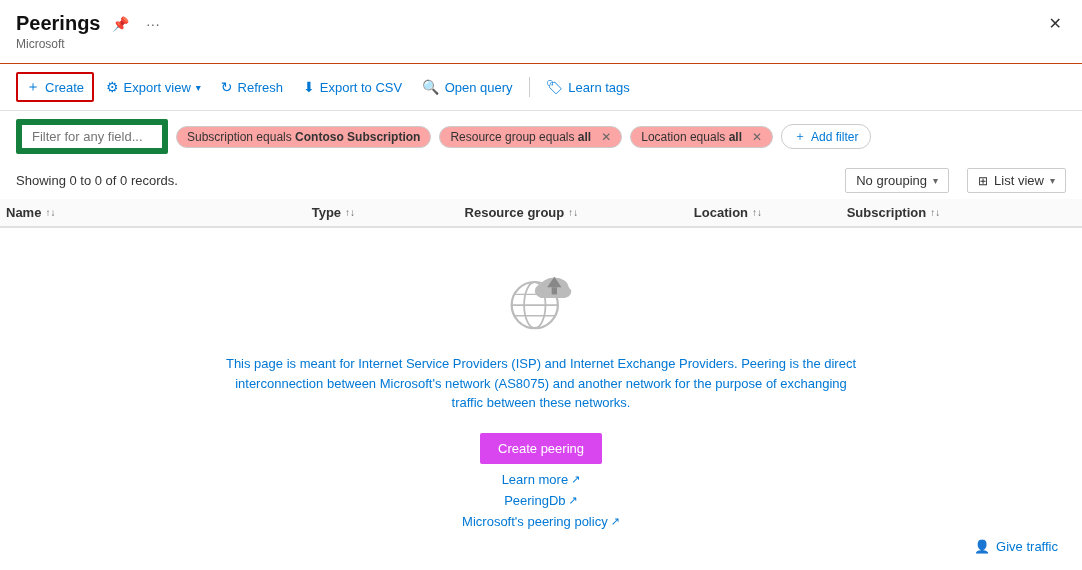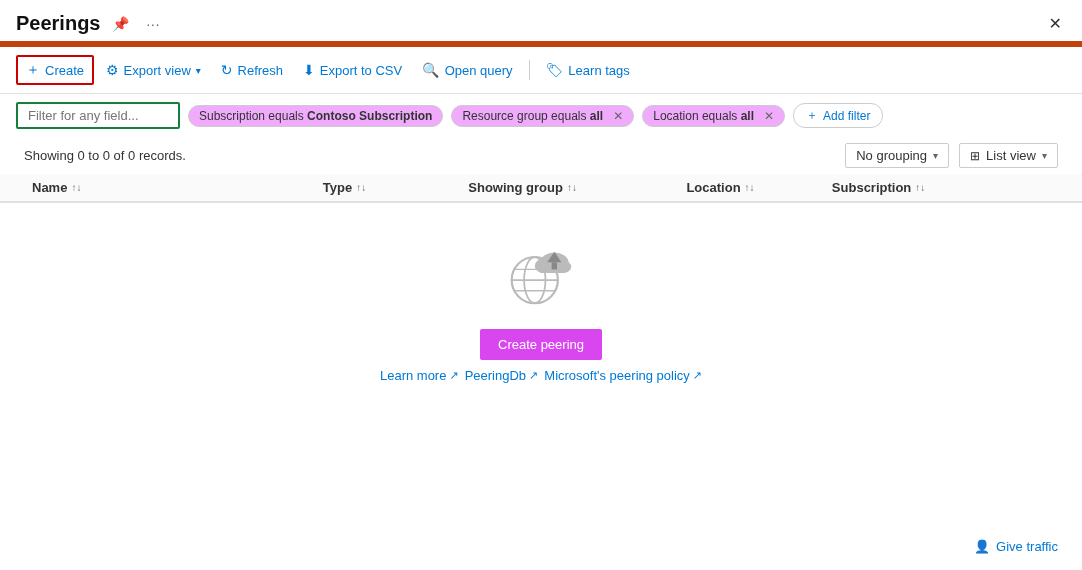--- a/index.html
+++ b/index.html
@@ -1,75 +1,76 @@
 <!DOCTYPE html>
 <html><head>
   <meta charset="utf-8">
   <style>
     * { box-sizing: border-box; margin: 0; padding: 0; }
     body { font-family: 'Segoe UI', Arial, sans-serif; font-size: 13px; color: #333; background: #fff; width: 1082px; height: 570px; overflow: hidden; }
 
     
-    .page-header { padding: 12px 16px 4px 16px; border-bottom: 6px solid #c2410c; }
+    .page-header { padding: 12px 16px 4px 16px; border-bottom: 1px solid #c2410c; }
     .page-title-row { display: flex; align-items: center; gap: 8px; margin-bottom: 2px; }
     .page-title { font-size: 20px; font-weight: 600; color: #111; }
     .header-icon-btn { background: none; border: none; cursor: pointer; color: #666; font-size: 14px; padding: 2px 4px; }
     .page-subtitle { font-size: 12px; color: #666; margin-bottom: 8px; }
 
     
     .toolbar { display: flex; align-items: center; gap: 4px; padding: 8px 16px; border-bottom: 1px solid #e0e0e0; }
     .toolbar-btn { display: flex; align-items: center; gap: 5px; background: none; border: none; cursor: pointer; color: #0078d4; font-size: 13px; padding: 4px 8px; border-radius: 2px; white-space: nowrap; }
     .create-btn { border: 2px solid #c00; color: #0078d4; }
     .toolbar-divider { width: 1px; height: 20px; background: #ccc; margin: 0 4px; }
     .toolbar-btn .icon { font-size: 14px; }
 
     
     .filter-bar { display: flex; align-items: center; gap: 8px; padding: 8px 16px; flex-wrap: wrap; }
-    .filter-input { border: 2px solid #15803d; border-radius: 2px; padding: 4px 10px; font-size: 13px; color: #333; width: 164px; }
-    .filter-tag { display: flex; align-items: center; gap: 6px; background: #f0abfc; border: 1px solid #ccc; border-radius: 12px; padding: 3px 10px; font-size: 12px; white-space: nowrap; }
+    .filter-input { border: 6px solid #15803d; border-radius: 2px; padding: 4px 10px; font-size: 13px; color: #333; width: 152px; }
+    .filter-tag { display: flex; align-items: center; gap: 6px; background: #fca5a5; border: 1px solid #ccc; border-radius: 12px; padding: 3px 10px; font-size: 12px; white-space: nowrap; }
     .filter-tag .tag-text { color: #333; }
     .filter-tag .tag-bold { font-weight: 600; }
     .filter-tag .tag-close { cursor: pointer; color: #666; font-size: 12px; margin-left: 4px; }
     .add-filter-btn { display: flex; align-items: center; gap: 5px; background: none; border: 1px solid #ccc; border-radius: 12px; padding: 3px 12px; font-size: 12px; cursor: pointer; color: #0078d4; }
 
     
-    .info-bar { display: flex; align-items: center; justify-content: space-between; padding: 6px 24px; }
+    .info-bar { display: flex; align-items: center; justify-content: space-between; padding: 6px 16px; }
     .records-count { font-size: 13px; color: #333; }
-    .view-controls { display: flex; align-items: center; gap: 10px; }
+    .view-controls { display: flex; align-items: center; gap: 18px; }
     .view-select { display: flex; align-items: center; gap: 6px; border: 1px solid #ccc; border-radius: 2px; padding: 4px 10px; font-size: 13px; cursor: pointer; background: #fff; }
     .view-select .chevron { font-size: 10px; color: #666; }
 
     
-    .table-header { display: grid; grid-template-columns: 2fr 1fr 1.5fr 1fr 1.5fr; padding: 6px 32px; border-bottom: 2px solid #e0e0e0; background: #fafafa; }
+    .table-header { display: grid; grid-template-columns: 2fr 1fr 1.5fr 1fr 1.5fr; padding: 6px 6px; border-bottom: 2px solid #e0e0e0; background: #fafafa; }
     .col-header { font-size: 13px; color: #333; font-weight: 600; display: flex; align-items: center; gap: 4px; cursor: pointer; }
     .sort-icon { font-size: 10px; color: #666; }
 
     
     .empty-state { display: flex; flex-direction: column; align-items: center; justify-content: center; padding: 30px 16px; }
     .empty-icon { width: 80px; height: 80px; margin-bottom: 16px; }
     .empty-title { font-size: 16px; font-weight: 600; color: #111; margin-bottom: 10px; }
     .empty-desc { font-size: 13px; color: #0078d4; text-align: center; max-width: 640px; line-height: 1.5; margin-bottom: 20px; }
     .create-peering-btn { background: #d946ef; color: #fff; border: none; border-radius: 2px; padding: 8px 18px; font-size: 13px; cursor: pointer; }
-    .empty-links { display: flex; flex-direction: row; align-items: center; gap: 6px; margin-top: 8px; }
+    .empty-links { display: flex; flex-direction: column; align-items: center; gap: 6px; margin-top: 8px; }
     .empty-link { color: #0078d4; text-decoration: none; font-size: 13px; display: flex; align-items: center; gap: 3px; }
 
     
     .page-footer { position: absolute; bottom: 16px; right: 24px; }
     .feedback-btn { display: flex; align-items: center; gap: 6px; background: none; border: none; cursor: pointer; color: #0078d4; font-size: 13px; }
   </style>
 </head>
 <body>
 
 <div class="page-header">
   <div class="page-title-row">
     <span class="page-title">Peerings</span>
     <button class="header-icon-btn" title="Pin">📌</button>
     <button class="header-icon-btn" title="More">···</button>
     <button class="header-icon-btn" style="margin-left:auto; color:#333; font-size:16px;">✕</button>
   </div>
+  <div class="page-subtitle">Microsoft</div>
 </div>
 
 <div class="toolbar">
   <button class="toolbar-btn create-btn">
     <span class="icon">＋</span>
     <span>Create</span>
   </button>
   <button class="toolbar-btn">
     <span class="icon">⚙</span>
     <span>Export view</span>
@@ -137,21 +138,21 @@
 <div class="table-header">
   <div class="col-header">
     <span>Name</span>
     <span class="sort-icon">↑↓</span>
   </div>
   <div class="col-header">
     <span>Type</span>
     <span class="sort-icon">↑↓</span>
   </div>
   <div class="col-header">
-    <span>Showing group</span>
+    <span>Resource group</span>
     <span class="sort-icon">↑↓</span>
   </div>
   <div class="col-header">
     <span>Location</span>
     <span class="sort-icon">↑↓</span>
   </div>
   <div class="col-header">
     <span>Subscription</span>
     <span class="sort-icon">↑↓</span>
   </div>
@@ -169,20 +170,21 @@
 
     <ellipse cx="60" cy="28" rx="16" ry="11" fill="#bbb"></ellipse>
     <ellipse cx="48" cy="32" rx="10" ry="8" fill="#bbb"></ellipse>
     <ellipse cx="70" cy="33" rx="9" ry="7" fill="#bbb"></ellipse>
     <rect x="44" y="28" width="28" height="12" fill="#bbb" rx="0"></rect>
 
     <polygon points="60,16 68,28 52,28" fill="#888"></polygon>
     <rect x="57" y="28" width="6" height="8" fill="#888"></rect>
   </svg>
 
+  <div class="empty-desc">This page is meant for Internet Service Providers (ISP) and Internet Exchange Providers. Peering is the direct interconnection between Microsoft's network (AS8075) and another network for the purpose of exchanging traffic between these networks.</div>
   <button class="create-peering-btn">Create peering</button>
   <div class="empty-links">
     <a href="#" class="empty-link">
       <span>Learn more</span>
       <span style="font-size:11px;">↗</span>
     </a>
     <a href="#" class="empty-link">
       <span>PeeringDb</span>
       <span style="font-size:11px;">↗</span>
     </a>

